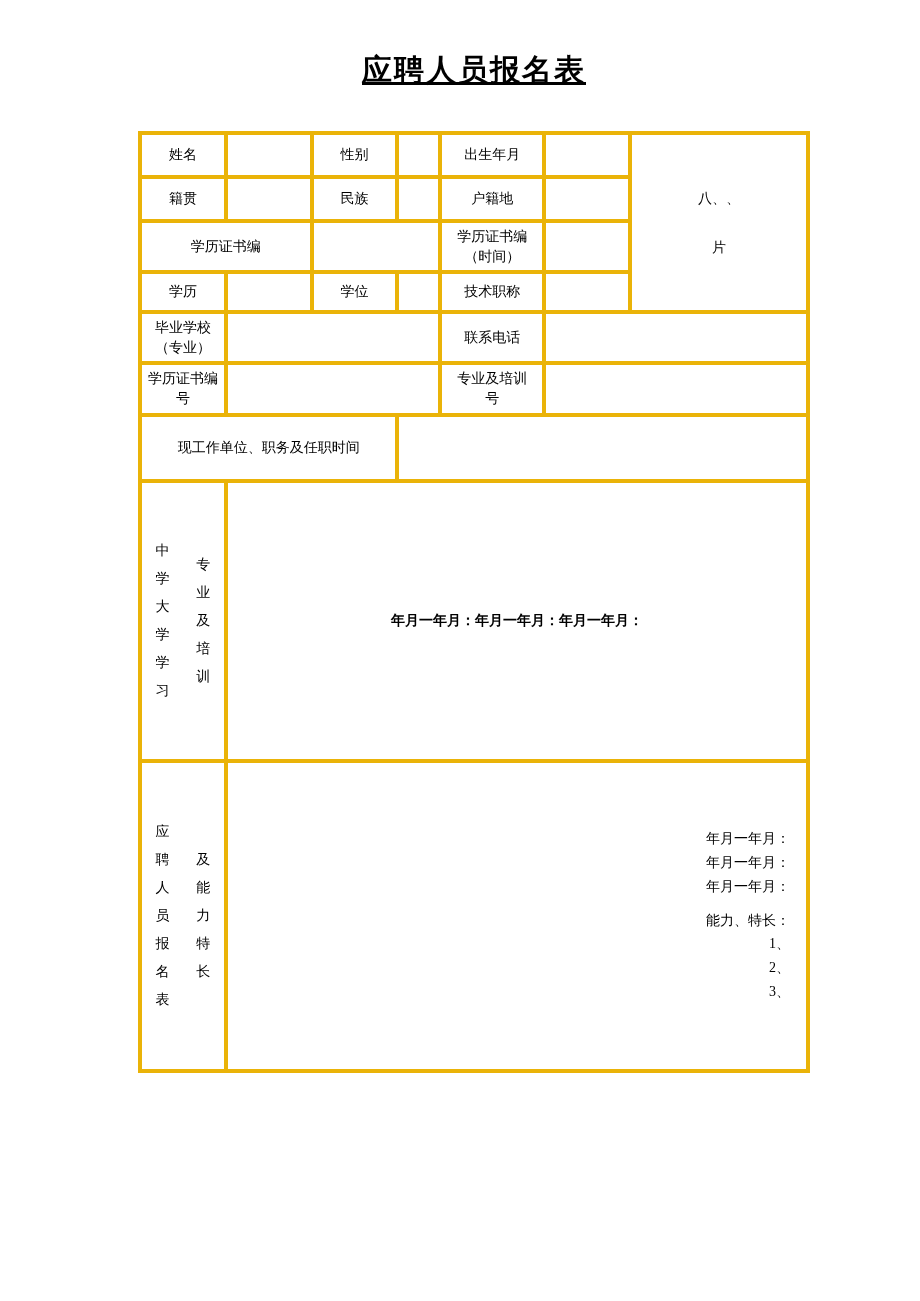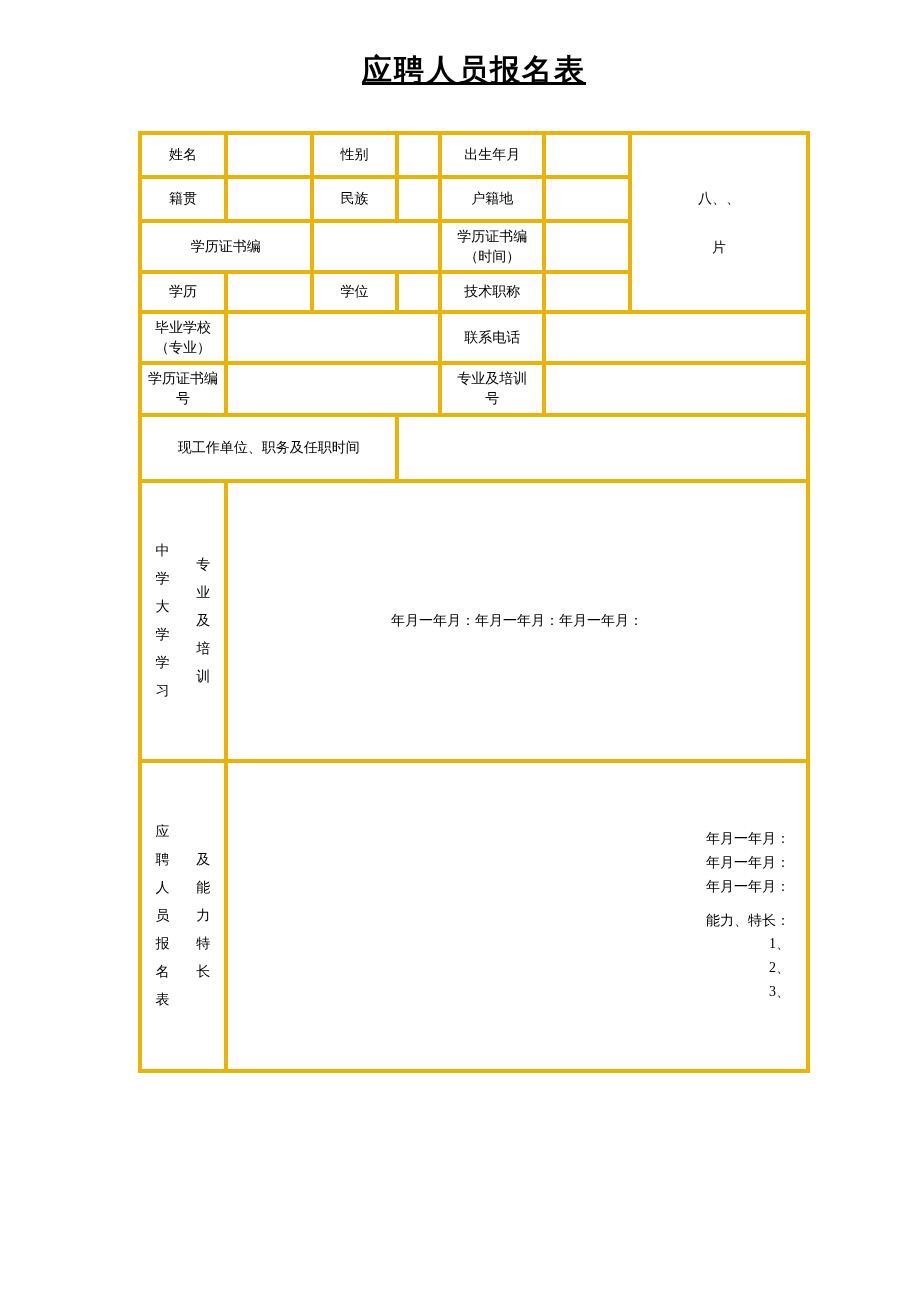--- a/index.html
+++ b/index.html
@@ -55,21 +55,21 @@
       line-height: 1.7;
       word-break: break-all;
     }
     .dual-col {
       display: flex;
       height: 100%;
       align-items: center;
       justify-content: space-around;
     }
     .dual-col .vtext { line-height: 2.0; }
-    td.left { text-align: left; padding-left: 14px; vertical-align: middle; }
+    td.left { text-align: left; padding-left: 14px; vertical-align: middle; font-weight: bold; }
     td.top-left { text-align: left; vertical-align: top; padding: 6px; }
     .work-block { padding: 10px 14px 10px 30px; text-align: right; line-height: 1.7; }
     .work-block .indent { padding-left: 34px; }
   </style>
 </head>
 <body>
 
 <div class="container">
   <h1 class="page-title">应聘人员报名表</h1>
 

